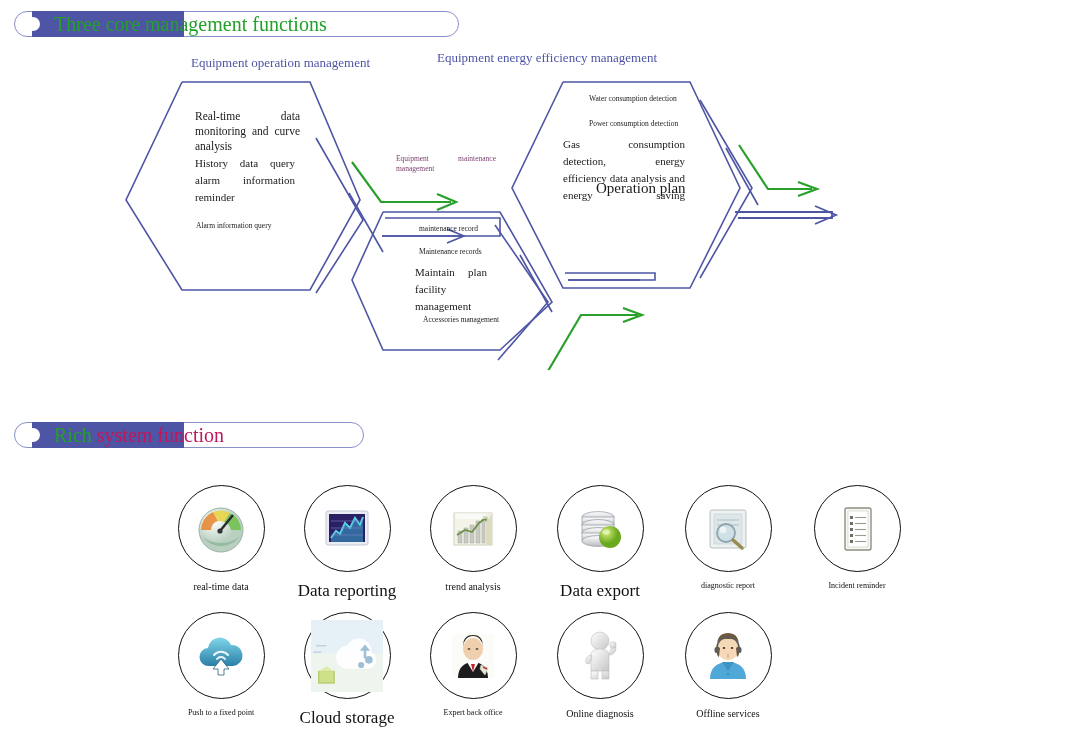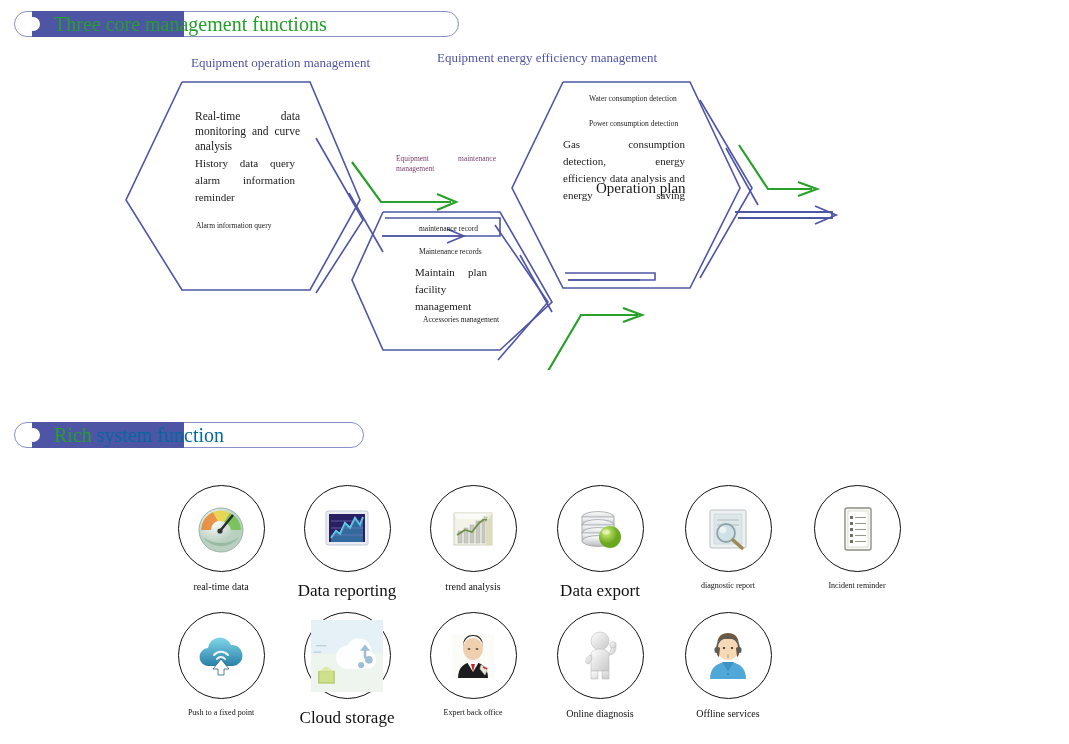--- a/index.html
+++ b/index.html
@@ -25,21 +25,21 @@
   }
   .banner .nubhole{
     position:absolute;left:12px;top:6px;width:14px;height:14px;background:#ffffff;
     border-radius:50%;
   }
   .banner .txt{
     position:absolute;left:40px;top:1px;height:24px;line-height:24px;
     font-size:20px;white-space:nowrap;
   }
   .banner .txt .g{color:#22a02a;}
-  .banner .txt .w{color:#0369a1;}
+  .banner .txt .w{color:#be185d;}
 
   
   .diag{position:absolute;left:0;top:40px;width:1069px;height:330px;}
   .diag svg{position:absolute;left:0;top:0;}
 
   .dlabel{position:absolute;color:#4e55a4;font-size:13px;white-space:nowrap;}
 
   .htext{position:absolute;color:#1a1a1a;}
   .t-med{font-size:11.5px;line-height:15px;text-align:justify;}
   .t-sml{font-size:7.5px;line-height:12px;}

